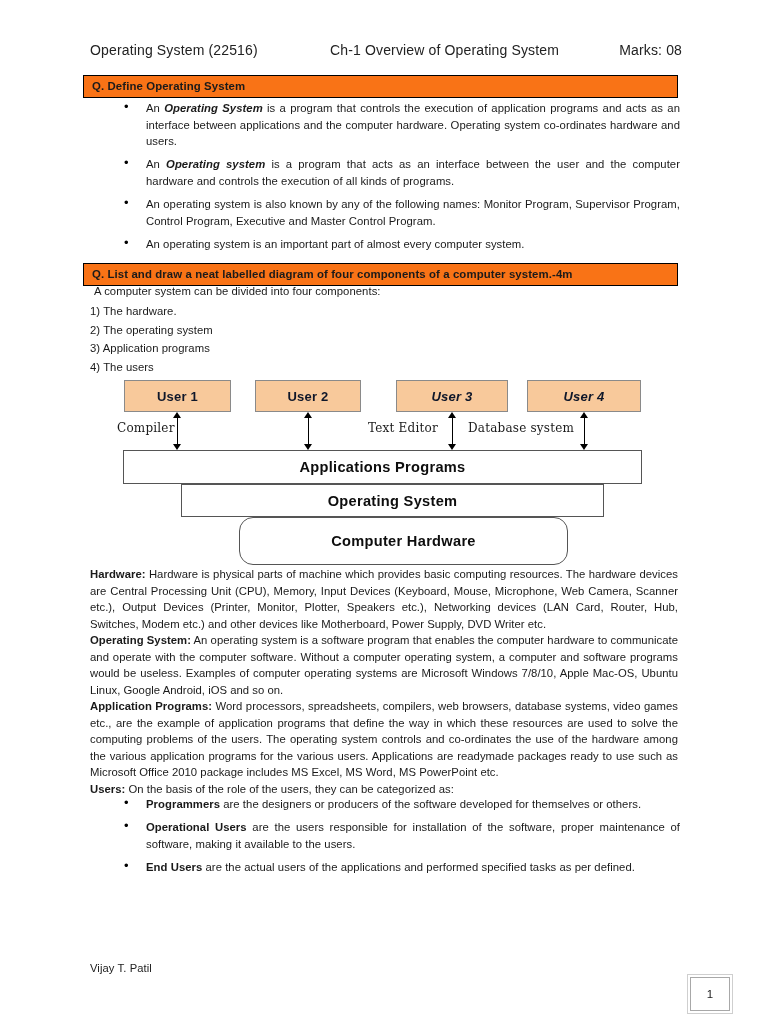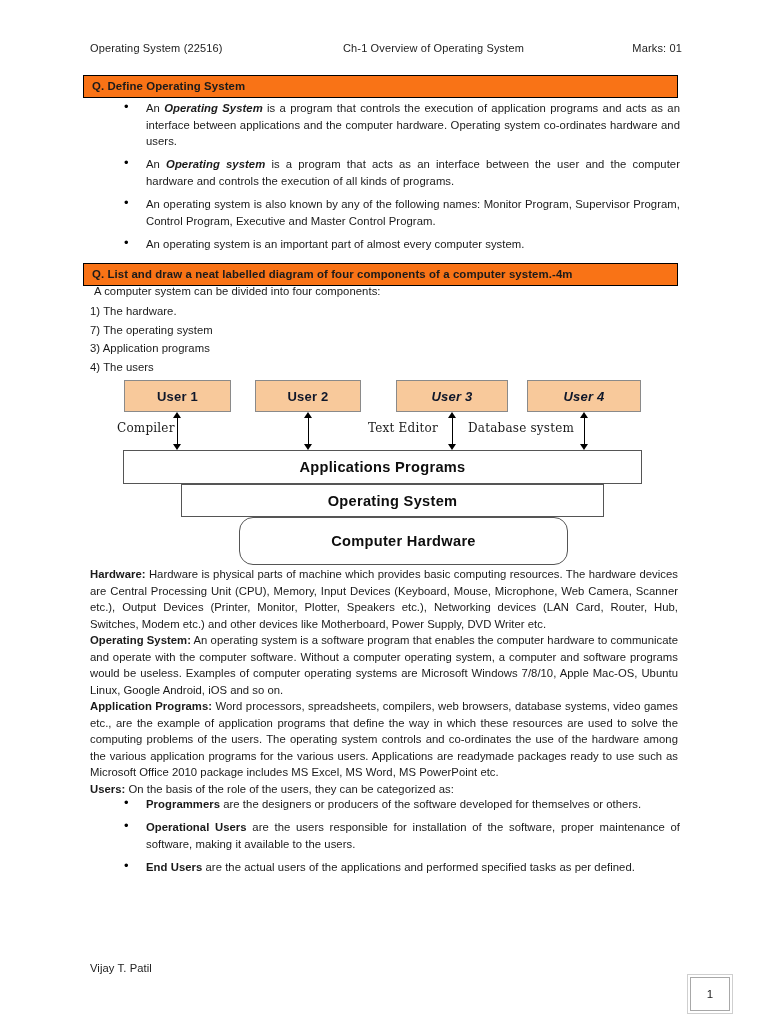--- a/index.html
+++ b/index.html
@@ -25,21 +25,21 @@
 
   
   .doc-header {
     position: absolute;
     left: 90px;
     top: 42px;
     width: 592px;
     display: flex;
     justify-content: space-between;
     align-items: baseline;
-    font-size: 11px;
+    font-size: 14px;
     letter-spacing: 0.15px;
     color: #222;
   }
   .doc-header .hdr-center { margin-left: 12px; }
   .doc-header .hdr-right { white-space: nowrap; }
 
   
   .qbox {
     position: absolute;
     left: 83px;
@@ -220,21 +220,21 @@
   }
 </style>
 </head>
 <body>
 
 <div class="page">
 
   <div class="doc-header">
     <span class="hdr-left">Operating System (22516)</span>
     <span class="hdr-center">Ch-1 Overview of Operating System</span>
-    <span class="hdr-right">Marks: 01</span>
+    <span class="hdr-right">Marks: 08</span>
   </div>
 
   <div class="qbox" id="qbox1">Q. Define Operating System</div>
 
   <ul class="bullets" id="bullets1">
     <li>
       <span>An </span><i class="boldital">Operating System</i><span> is a program that controls the execution of application programs and acts as an interface between applications and the computer hardware. Operating system co-ordinates hardware and users.</span>
     </li>
     <li>
       <span>An </span><i class="boldital">Operating system</i><span> is a program that acts as an interface between the user and the computer hardware and controls the execution of all kinds of programs.</span>
@@ -246,21 +246,21 @@
       <span>An operating system is an important part of almost every computer system.</span>
     </li>
   </ul>
 
   <div class="qbox" id="qbox2">Q. List and draw a neat labelled diagram of four components of a computer system.-4m</div>
 
   <div class="intro-line">A computer system can be divided into four components:</div>
 
   <ul class="numlist">
     <li>1) The hardware.</li>
-    <li>7) The operating system</li>
+    <li>2) The operating system</li>
     <li>3) Application programs</li>
     <li>4) The users</li>
   </ul>
 
   <div class="diagram">
 
     <div class="user-box" style="left:124px; width:107px;">User 1</div>
     <div class="user-box" style="left:255px; width:106px;">User 2</div>
     <div class="user-box ital" style="left:396px; width:112px;">User 3</div>
     <div class="user-box ital" style="left:527px; width:114px;">User 4</div>

